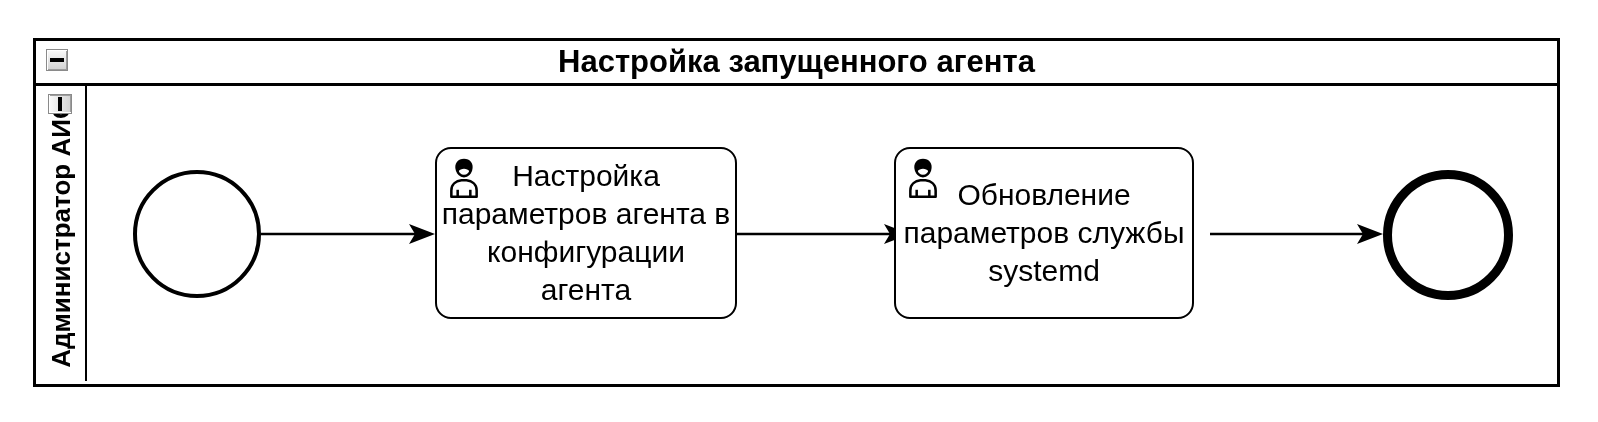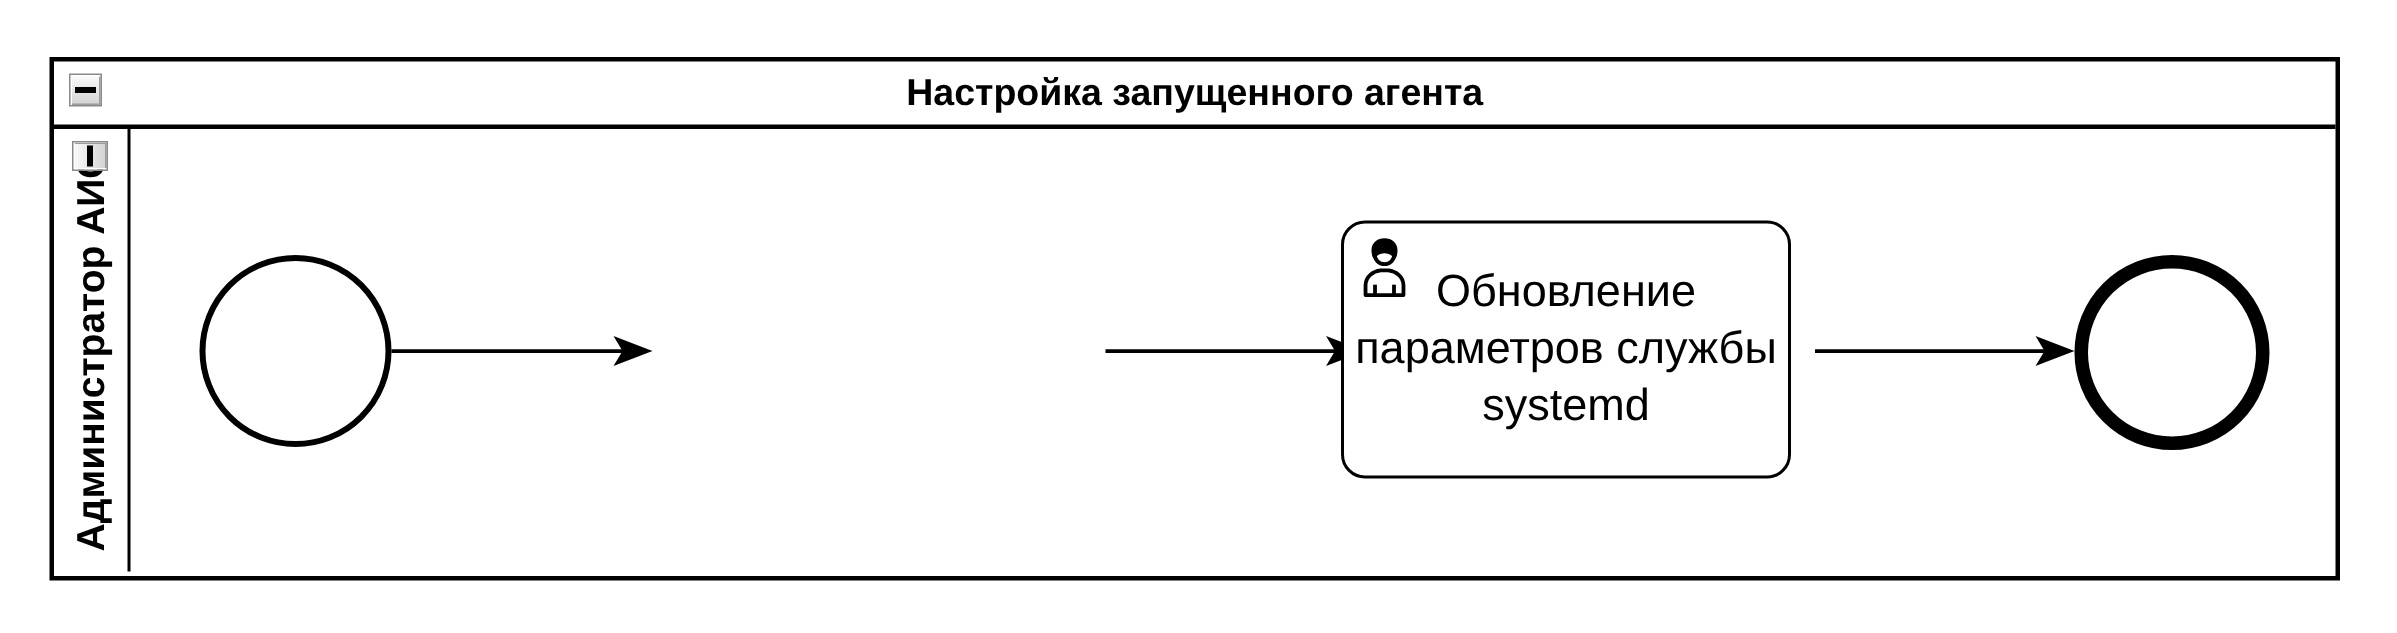--- a/index.html
+++ b/index.html
@@ -24,21 +24,21 @@
   }
   .pool-header {
     position: relative;
     height: 45px;
     border-bottom: 3px solid #000;
     display: flex;
     align-items: center;
     justify-content: center;
   }
   .pool-title {
-    font-size: 25px;
+    font-size: 31px;
     font-weight: bold;
     white-space: nowrap;
   }
   .pool-body {
     display: flex;
     height: 295px;
   }
 
   
   .collapse-btn {
@@ -167,20 +167,30 @@
             <path class="flow-arrow" d="M797,138 L823,148 L797,158 L803,148 Z"></path>
           </g>
           <g>
             <path class="flow-line" d="M1123,148 L1278,148"></path>
             <path class="flow-arrow" d="M1270,138 L1296,148 L1270,158 L1276,148 Z"></path>
           </g>
         </svg>
 
         <div class="event start-event"></div>
 
+        <div class="task task-1">
+          <svg class="task-type-icon" viewBox="0 0 30 34">
+            <path d="M5,33 L5,28 C5,23 9,20.5 13,20 L17,20 C21,20.5 25,23 25,28 L25,33 Z" fill="#fff" stroke="#000" stroke-width="2" stroke-linejoin="round"></path>
+            <line x1="10" y1="33" x2="10" y2="27.5" stroke="#000" stroke-width="2"></line>
+            <line x1="20" y1="33" x2="20" y2="27.5" stroke="#000" stroke-width="2"></line>
+            <circle cx="15" cy="11.5" r="5.2" fill="#fff" stroke="#000" stroke-width="2"></circle>
+            <path d="M8.6,12.5 C6.8,6.5 10.4,3 15,3 C19.6,3 23.2,6.5 21.4,12.5 C20.9,13.8 19.9,14 19.4,13 C17.6,10.2 12.4,10.2 10.6,13 C10.1,14 9.1,13.8 8.6,12.5 Z" fill="#000"></path>
+          </svg>
+          <div class="task-label">Настройка параметров агента в конфигурации агента</div>
+        </div>
 
         <div class="task task-2">
           <svg class="task-type-icon" viewBox="0 0 30 34">
             <path d="M5,33 L5,28 C5,23 9,20.5 13,20 L17,20 C21,20.5 25,23 25,28 L25,33 Z" fill="#fff" stroke="#000" stroke-width="2" stroke-linejoin="round"></path>
             <line x1="10" y1="33" x2="10" y2="27.5" stroke="#000" stroke-width="2"></line>
             <line x1="20" y1="33" x2="20" y2="27.5" stroke="#000" stroke-width="2"></line>
             <circle cx="15" cy="11.5" r="5.2" fill="#fff" stroke="#000" stroke-width="2"></circle>
             <path d="M8.6,12.5 C6.8,6.5 10.4,3 15,3 C19.6,3 23.2,6.5 21.4,12.5 C20.9,13.8 19.9,14 19.4,13 C17.6,10.2 12.4,10.2 10.6,13 C10.1,14 9.1,13.8 8.6,12.5 Z" fill="#000"></path>
           </svg>
           <div class="task-label">Обновление параметров службы systemd</div>

